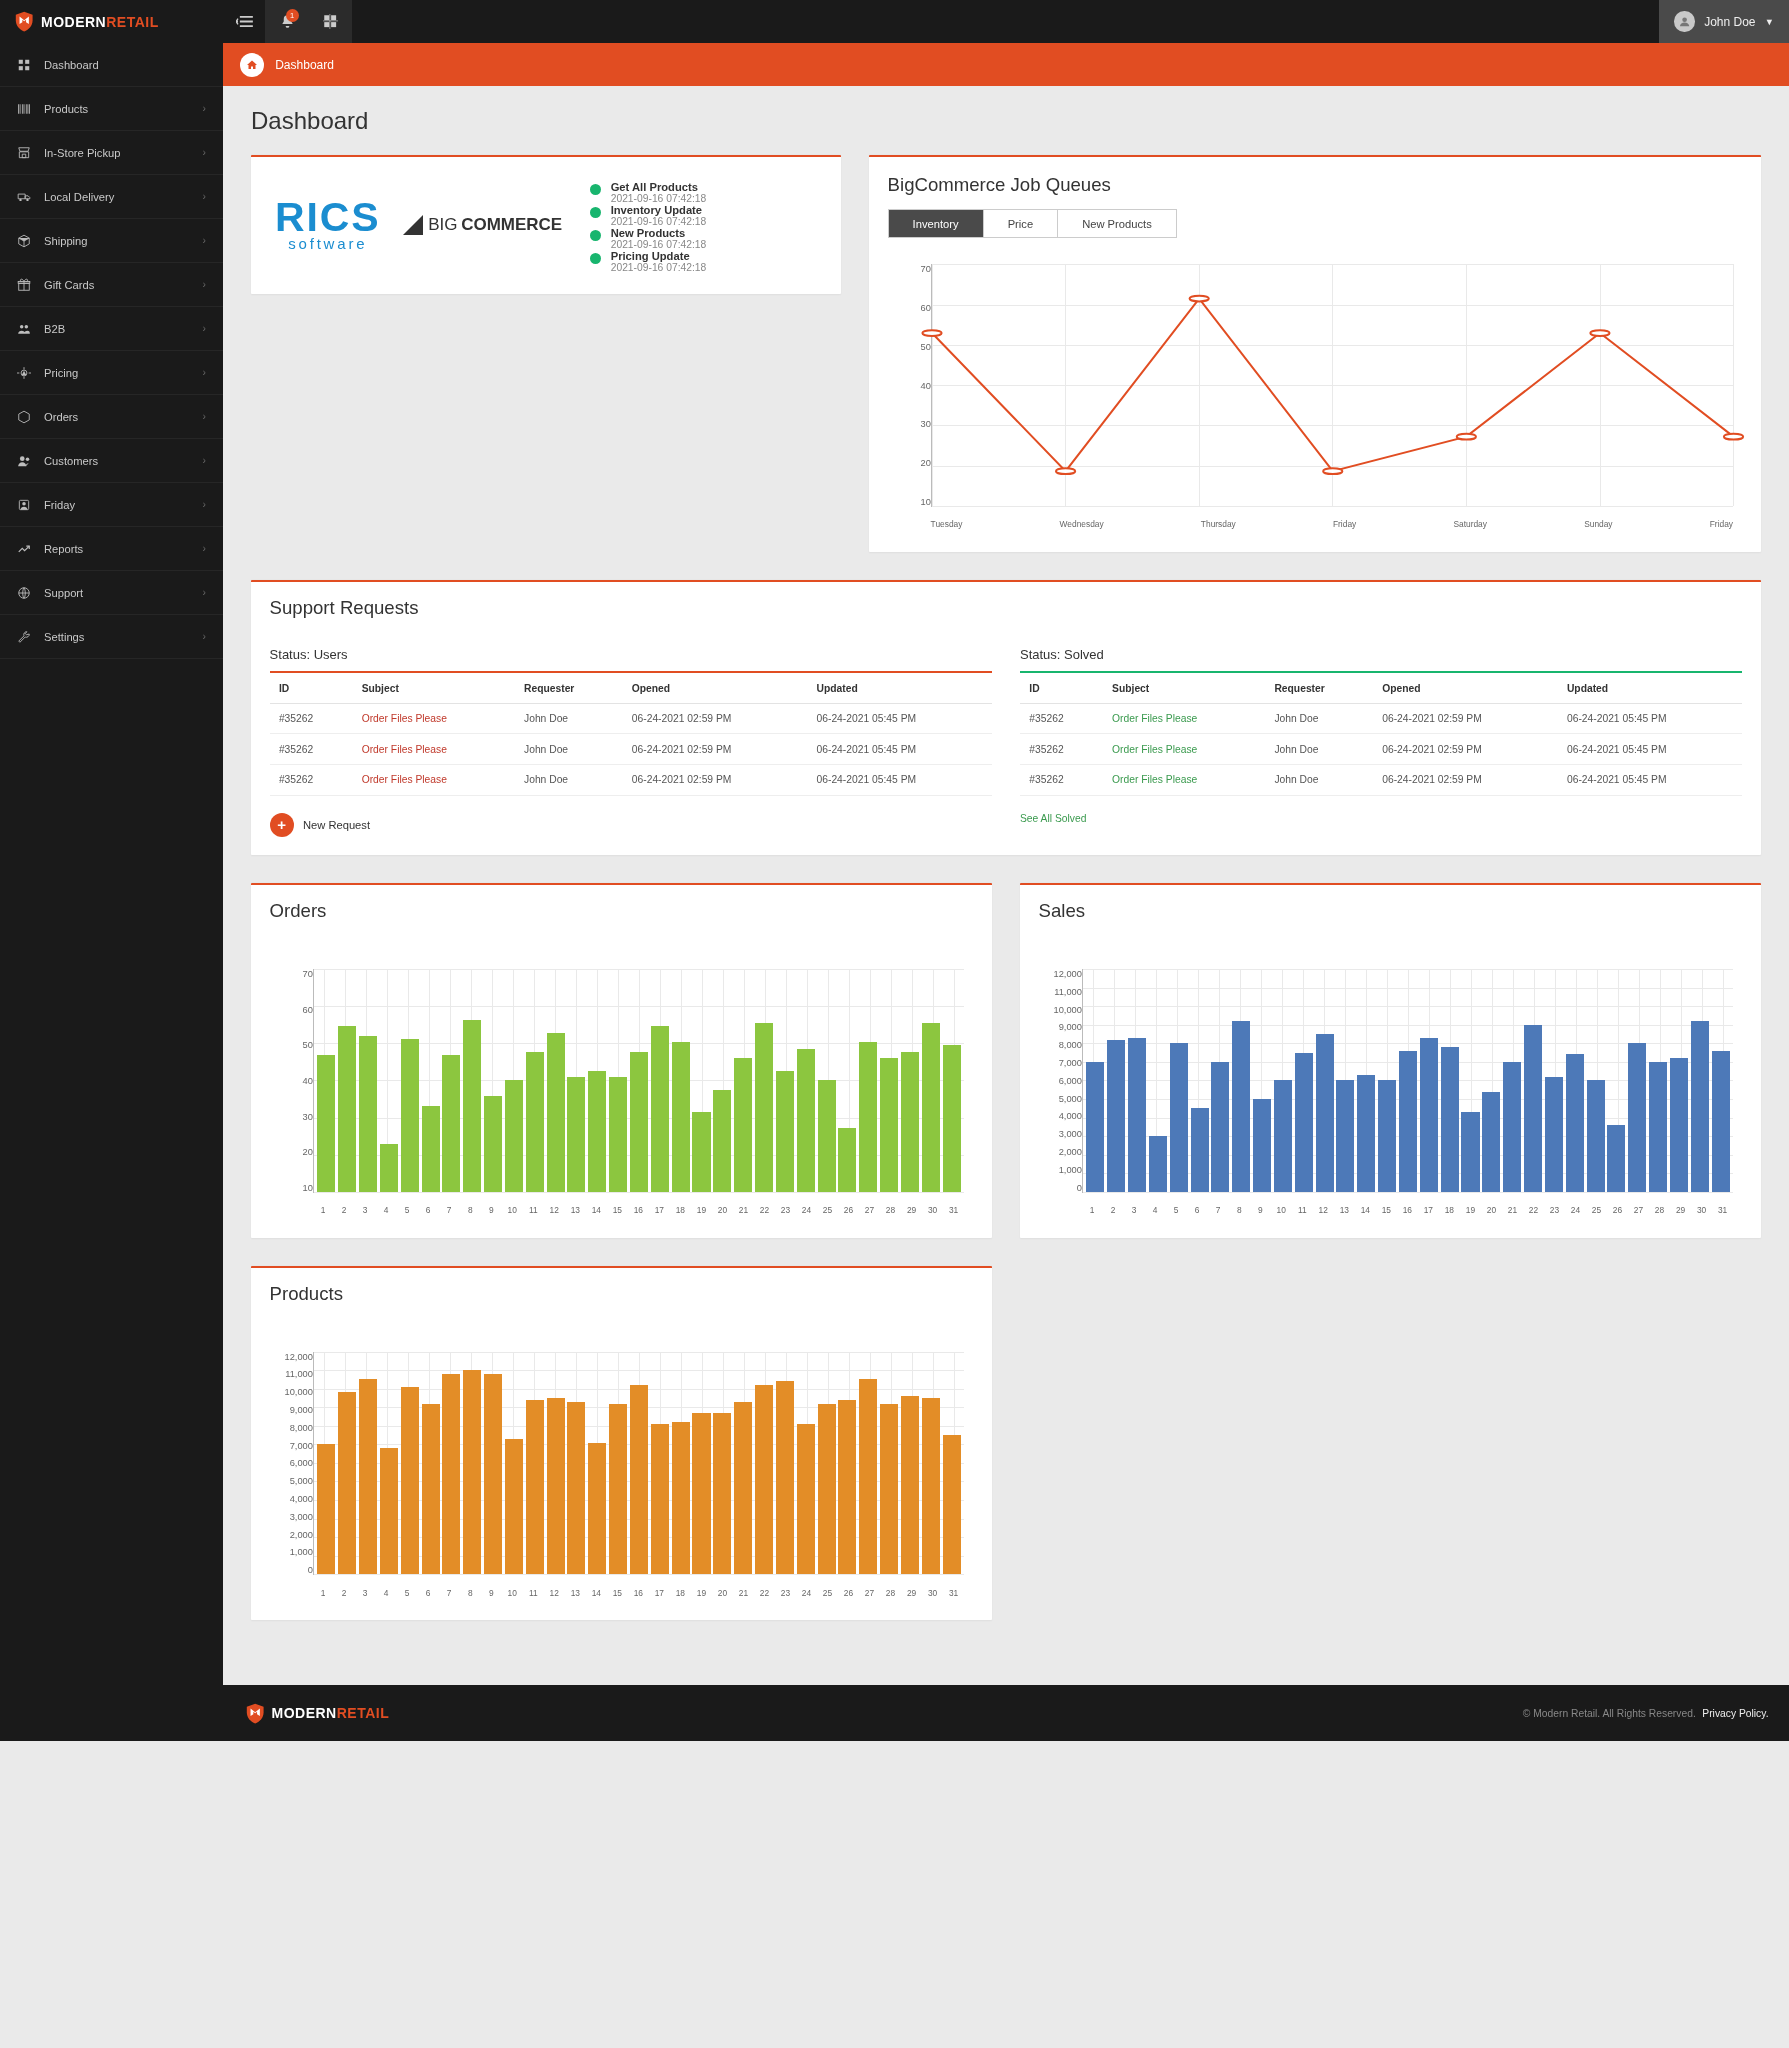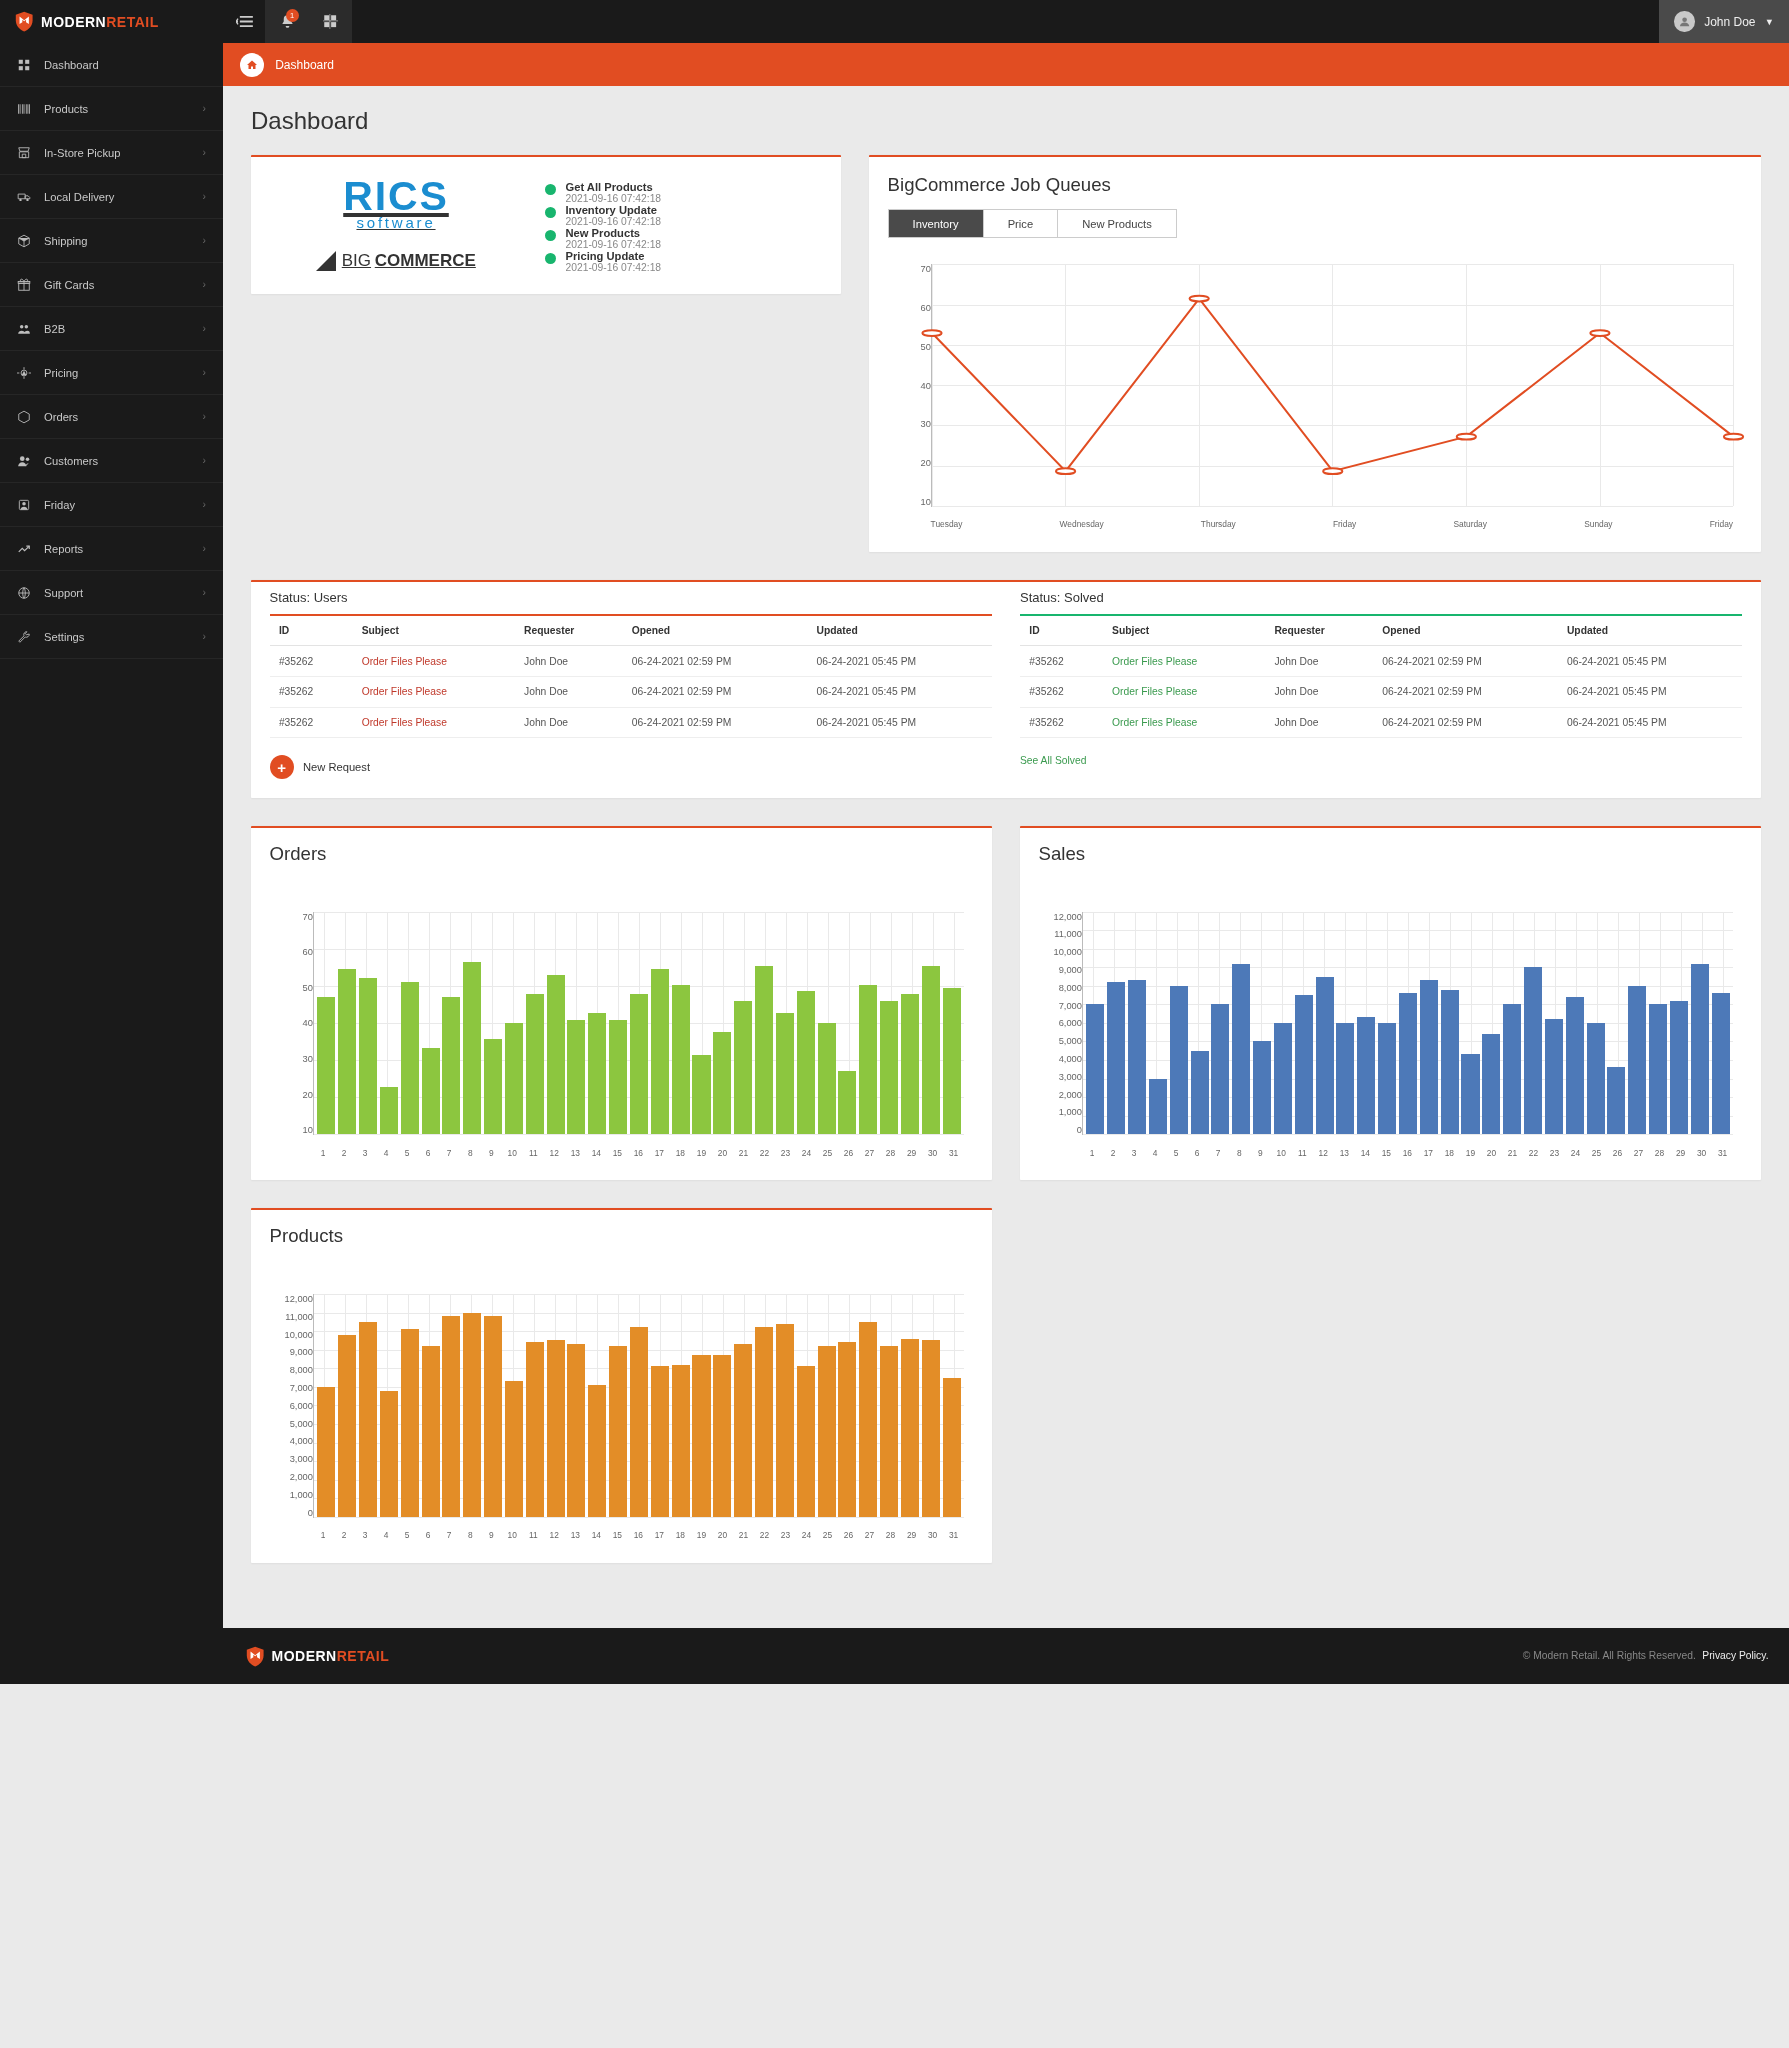--- a/index.html
+++ b/index.html
@@ -34,21 +34,21 @@
   .col-5 { flex:0 0 calc(40% - 14px);}
   .col-7 { flex:0 0 calc(60% - 14px);}
   .col-6 { flex:1 1 0; min-width:0;}
   .col-12 { flex:1 1 100%;}
 
   .card { background:#fff; border-top:2.8px solid #e14d22; border-radius:0.9px; box-shadow: 0 0.9px 1.9px rgba(0,0,0,0.05);}
   .card-body { padding:17px 18.6px;}
   .card h2 { font-size:18.6px; font-weight:400; color:#333; margin-bottom:13px;}
 
   .status-card { display:flex; gap:28px; padding:20.5px 24px;}
-  .brand-logos { flex:0 0 242px; display:flex; flex-direction:column; align-items:center; justify-content:center; gap:22px;text-decoration:underline;}
+  .brand-logos { flex:0 0 242px; display:flex; flex-direction:row; align-items:center; justify-content:center; gap:22px;}
   .brand-logos .rics { font-family:Arial; font-size:41px; font-weight:700; color:#1b8dd0; letter-spacing:1.9px; line-height:0.8; text-align:center;}
   .brand-logos .rics small{ display:block; font-size:15px; font-weight:400; letter-spacing:2.8px; color:#1b8dd0; margin-top:3.7px;}
   .brand-logos .bigc { display:flex; align-items:flex-end; gap:3.7px; font-size:17px; font-weight:700; color:#333;}
   .brand-logos .bigc .tri{ width:0; height:0; border-left:20.5px solid transparent; border-bottom:20.5px solid #333; margin-right:1.9px;}
   .brand-logos .bigc span.thin{font-weight:400;}
   .status-list { flex:1; display:flex; flex-direction:column; padding-top:3.7px;}
   .status-row { display:flex; gap:9.3px; align-items:flex-start;}
   .status-dot { width:11.2px; height:11.2px; border-radius:50%; background:#18b56e; margin-top:2.8px; flex-shrink:0;}
   .status-row .lbl { font-size:11.2px; font-weight:700; color:#333;}
   .status-row .ts { font-size:10.3px; color:#888;}
@@ -383,20 +383,21 @@
                   </div>
                 </div>
             </div>
           </div>
         </div>
       </div>
 
       <div class="row">
         <div class="col-12">
           <div class="card support-card">
+            <h2 class="section-title">Support Requests</h2>
             <div class="split">
               <div class="support-col">
                 <h4>Status: Users</h4>
                 <table class="table">
                   <thead id="thead-open">
                       <tr>
                         <th>ID</th>
                         <th>Subject</th>
                         <th>Requester</th>
                         <th>Opened</th>

